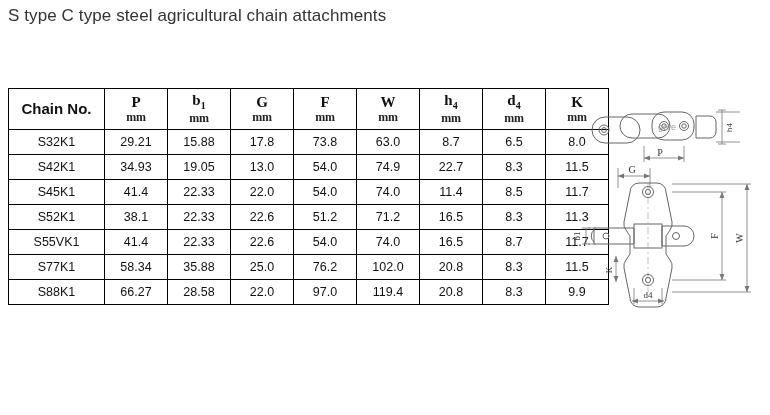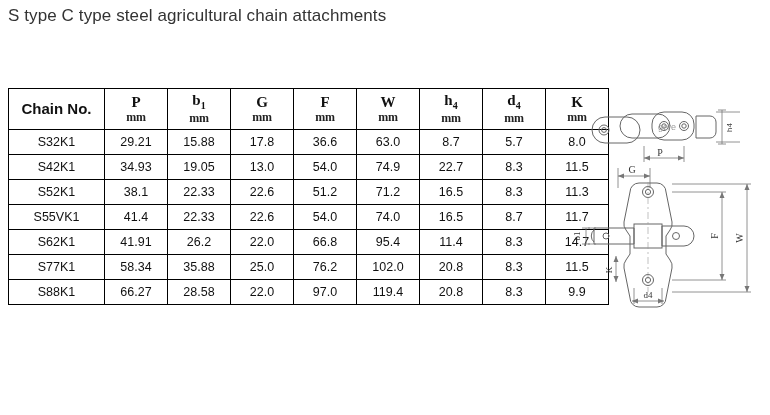--- a/index.html
+++ b/index.html
@@ -136,69 +136,69 @@
           <span class="hdr-unit">mm</span>
         </th>
       </tr>
     </thead>
     <tbody id="spec-body">
         <tr>
           <td class="chain-cell">S32K1</td>
           <td>29.21</td>
           <td>15.88</td>
           <td>17.8</td>
-          <td>36.6</td>
+          <td>73.8</td>
           <td>63.0</td>
           <td>8.7</td>
-          <td>5.7</td>
+          <td>6.5</td>
           <td>8.0</td>
         </tr>
         <tr>
           <td class="chain-cell">S42K1</td>
           <td>34.93</td>
           <td>19.05</td>
           <td>13.0</td>
           <td>54.0</td>
           <td>74.9</td>
           <td>22.7</td>
           <td>8.3</td>
           <td>11.5</td>
         </tr>
         <tr>
+          <td class="chain-cell">S45K1</td>
+          <td>41.4</td>
+          <td>22.33</td>
+          <td>22.0</td>
+          <td>54.0</td>
+          <td>74.0</td>
+          <td>11.4</td>
+          <td>8.5</td>
+          <td>11.7</td>
+        </tr>
+        <tr>
           <td class="chain-cell">S52K1</td>
           <td>38.1</td>
           <td>22.33</td>
           <td>22.6</td>
           <td>51.2</td>
           <td>71.2</td>
           <td>16.5</td>
           <td>8.3</td>
           <td>11.3</td>
         </tr>
         <tr>
           <td class="chain-cell">S55VK1</td>
           <td>41.4</td>
           <td>22.33</td>
           <td>22.6</td>
           <td>54.0</td>
           <td>74.0</td>
           <td>16.5</td>
           <td>8.7</td>
           <td>11.7</td>
-        </tr>
-        <tr>
-          <td class="chain-cell">S62K1</td>
-          <td>41.91</td>
-          <td>26.2</td>
-          <td>22.0</td>
-          <td>66.8</td>
-          <td>95.4</td>
-          <td>11.4</td>
-          <td>8.3</td>
-          <td>14.7</td>
         </tr>
         <tr>
           <td class="chain-cell">S77K1</td>
           <td>58.34</td>
           <td>35.88</td>
           <td>25.0</td>
           <td>76.2</td>
           <td>102.0</td>
           <td>20.8</td>
           <td>8.3</td>

